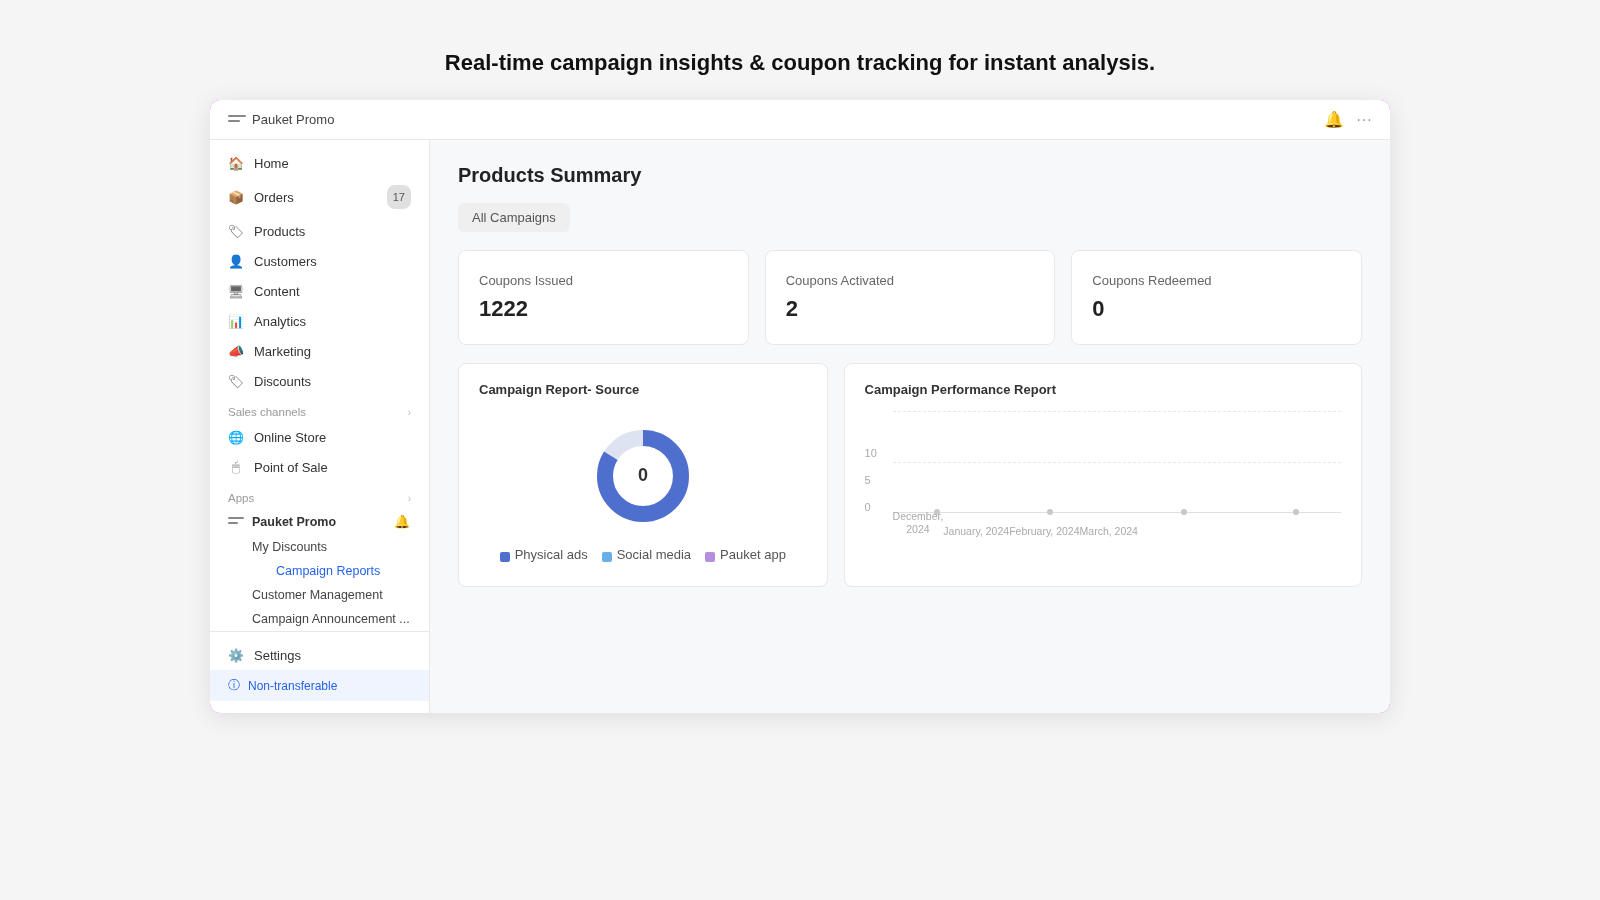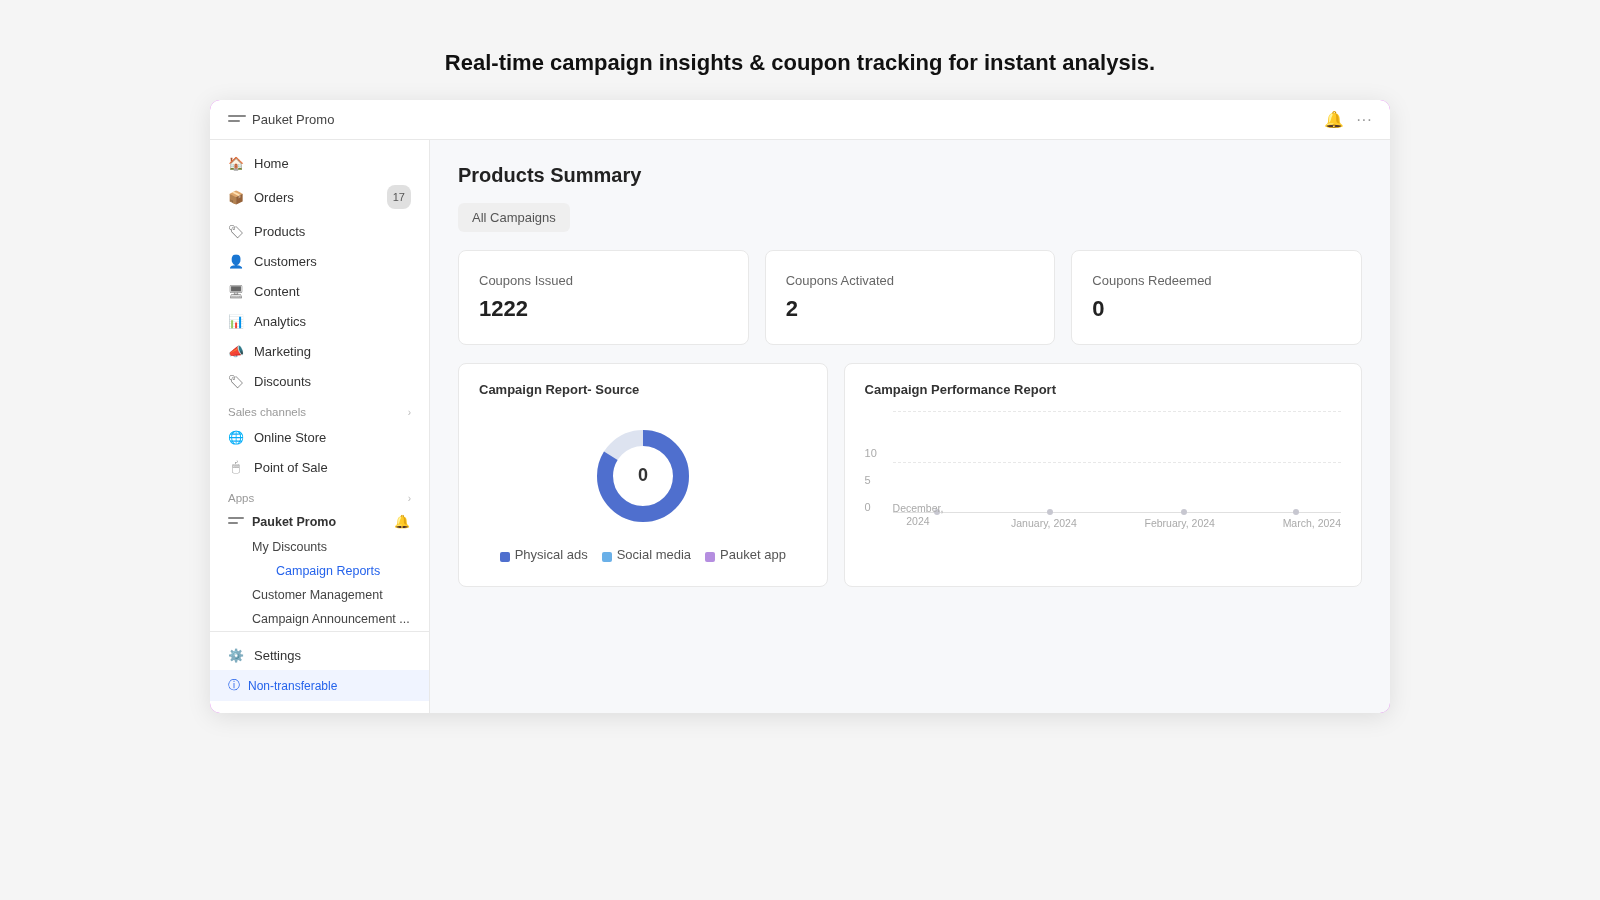--- a/index.html
+++ b/index.html
@@ -309,24 +309,24 @@
       left: 28px;
       right: 0;
       top: 0;
       bottom: 28px;
       border-bottom: 1px solid #e0e0e0;
     }
     .perf-x-labels {
       position: absolute;
       left: 28px;
       right: 0;
-      bottom: 12px;
+      bottom: 4px;
       height: 28px;
       display: flex;
-      justify-content: space-between;
+      justify-content: flex-start;
       font-size: 10.5px;
       color: #aaa;
       align-items: flex-end;
     }
     .perf-grid-line {
       position: absolute;
       left: 0;
       right: 0;
       border-top: 1px dashed #e8e8e8;
     }

